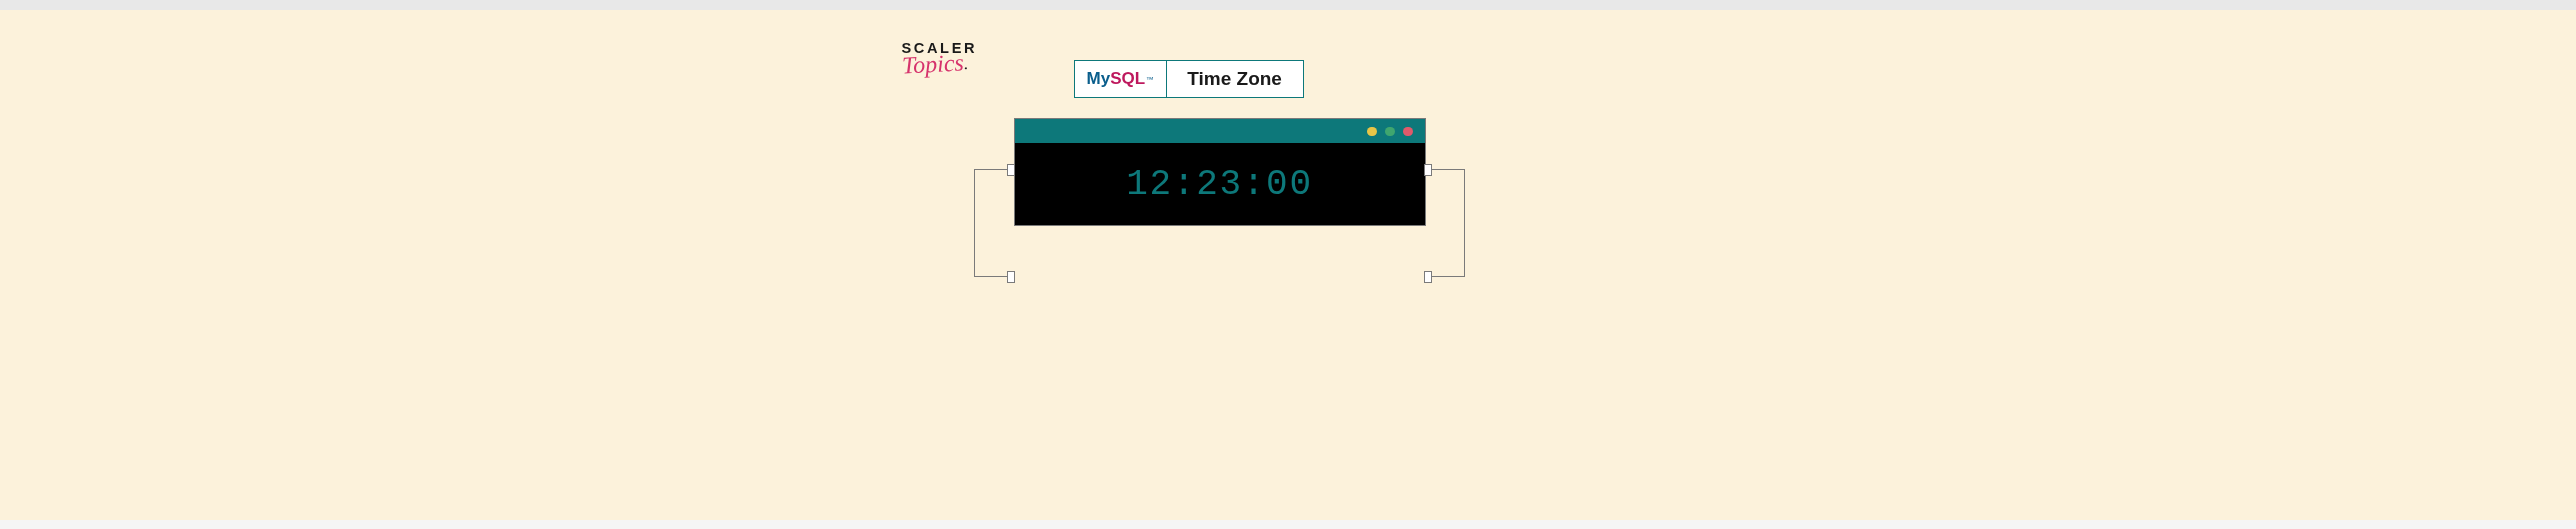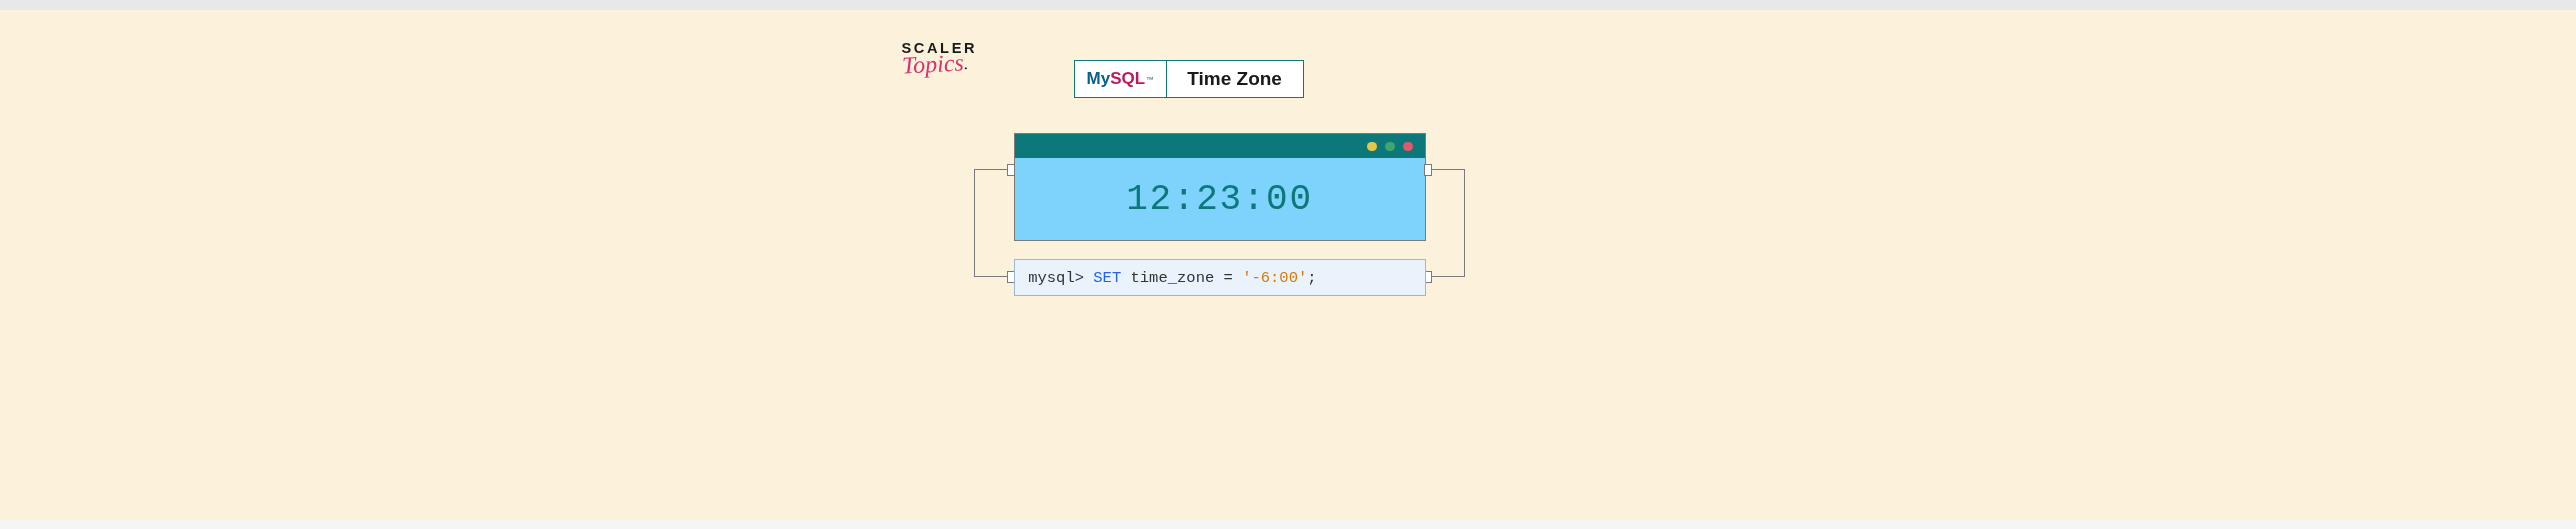--- a/index.html
+++ b/index.html
@@ -79,25 +79,25 @@
 .header-tz {
   background: #fff;
   padding: 6.9px 20.6px;
   font-size: 19px;
   font-weight: 600;
   color: #1a1a1a;
   text-align: center;
 }
 .terminal {
   position: absolute;
-  top: 123px;
+  top: 108px;
   left: 112px;
   width: 412px;
   border: 1.7px solid #7a7a7a;
-  background: #7dd3fc;
+  background: #000000;
 }
 .terminal-chrome {
   height: 24px;
   background: #0d787a;
   display: flex;
   align-items: center;
   justify-content: flex-end;
   padding-right: 12px;
   gap: 8.6px;
 }
@@ -182,19 +182,16 @@
     </div>
 
     <div class="connector-left"></div>
     <div class="connector-right"></div>
 
     <div class="nub" style="top:154px; left:105px;"></div>
     <div class="nub" style="top:261px; left:105px;"></div>
     <div class="nub" style="top:154px; left:522px;"></div>
     <div class="nub" style="top:261px; left:522px;"></div>
 
-    <div class="code-box">
-      <span>mysql&gt; </span><span class="code-blue">SET</span><span> time_zone = </span><span class="code-orange">'-6:00'</span><span>;</span>
-    </div>
 
   </div>
 </div>
 
 
 </body></html>

